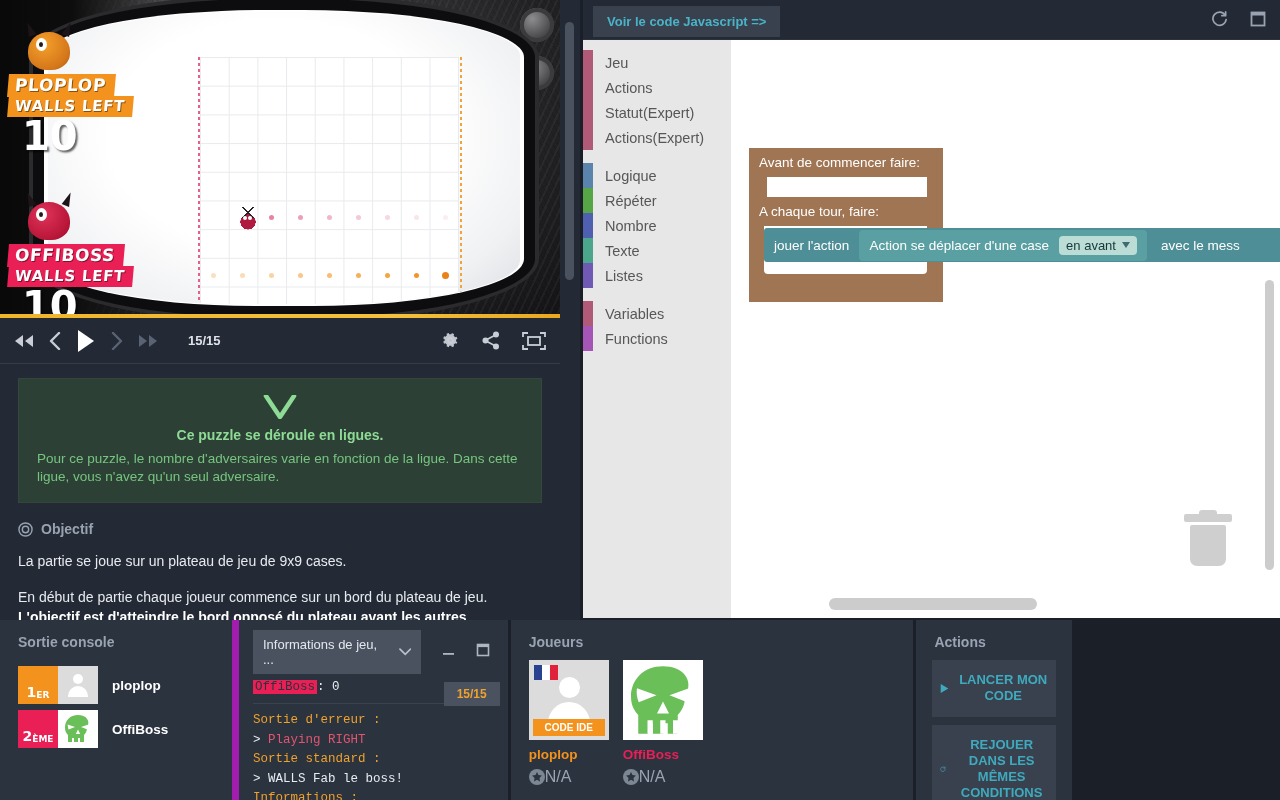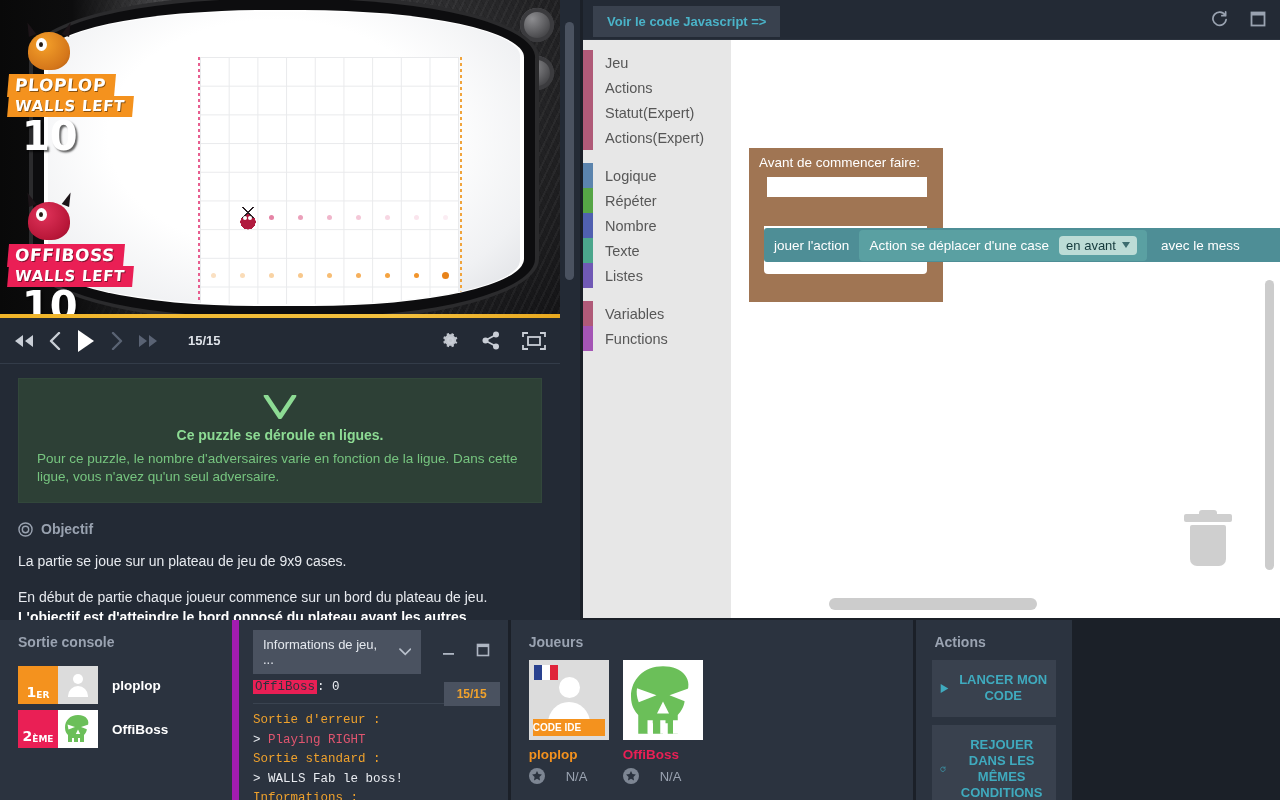--- a/index.html
+++ b/index.html
@@ -312,27 +312,27 @@
   .players-panel{ width:460px; }
   .players-row{ display:flex; gap:14px; padding:0 18px; }
   .pcard{ width:80px; }
   .pavatar{ width:80px; height:80px; position:relative; }
   .pavatar.grey{ background:#dcdcdc; }
   .pavatar.white{ background:#fff; }
   .flag{ position:absolute; left:5px; top:5px; width:24px; height:15px; display:flex; }
   .flag i{ flex:1; display:block; }
   .code-ide{
     position:absolute; left:4px; right:4px; bottom:4px; background:#f4921e;
-    color:#fff; font-size:10px; font-weight:bold; text-align:left; padding:3px 0;
+    color:#fff; font-size:10px; font-weight:bold; text-align:center; padding:3px 0;
     font-family:"Liberation Sans",sans-serif;
   }
   .pname{ font-size:13.5px; font-weight:bold; margin-top:7px; }
   .pname.o{ color:#f4921e; }
   .pname.r{ color:#ea1f55; }
-  .prank{ display:flex; align-items:center; gap:21px; margin-top:6px; color:#9aa3b1; font-size:13px; }
+  .prank{ display:flex; align-items:center; gap:0; margin-top:6px; color:#9aa3b1; font-size:16px; }
 
   .actions-panel{ flex:1; }
   .act-btn{
     margin:0 16px 8px; background:#39414e; color:#3faabe;
     font-size:13px; font-weight:bold; padding:12px 8px; text-align:center;
     display:flex; align-items:center; justify-content:center; gap:9px;
     cursor:pointer; line-height:1.25;
   }
   .act-btn-3{
     margin:0 16px; background:#39414e; height:10px;
@@ -567,20 +567,21 @@
       </div>
 
       <div class="workspace">
 
         <div class="blk-hat" style="left:18px; top:108px; width:194px; height:59px;">
           <div class="blk-label">Avant de commencer faire:</div>
           <div class="notch" style="top:29px; width:160px; left:18px; height:30px; border-radius:0 0 4px 4px;"></div>
         </div>
 
         <div class="blk-hat" style="left:18px; top:157px; width:194px; height:105px;">
+          <div class="blk-label">A chaque tour, faire:</div>
           <div class="notch" style="top:29px; width:163px; left:15px; height:48px; border-radius:0 0 4px 4px; background:#fff;"></div>
         </div>
 
         <div class="blk-teal" style="left:33px; top:188px; height:34px; padding:0 10px; width:560px;">
           <span style="margin-right:10px">jouer l'action</span>
           <div class="blk-inner">
             <span>Action se déplacer d'une case</span>
             <span class="blk-dd">
               <span>en avant</span>
               <svg width="8" height="6" viewBox="0 0 8 6">

